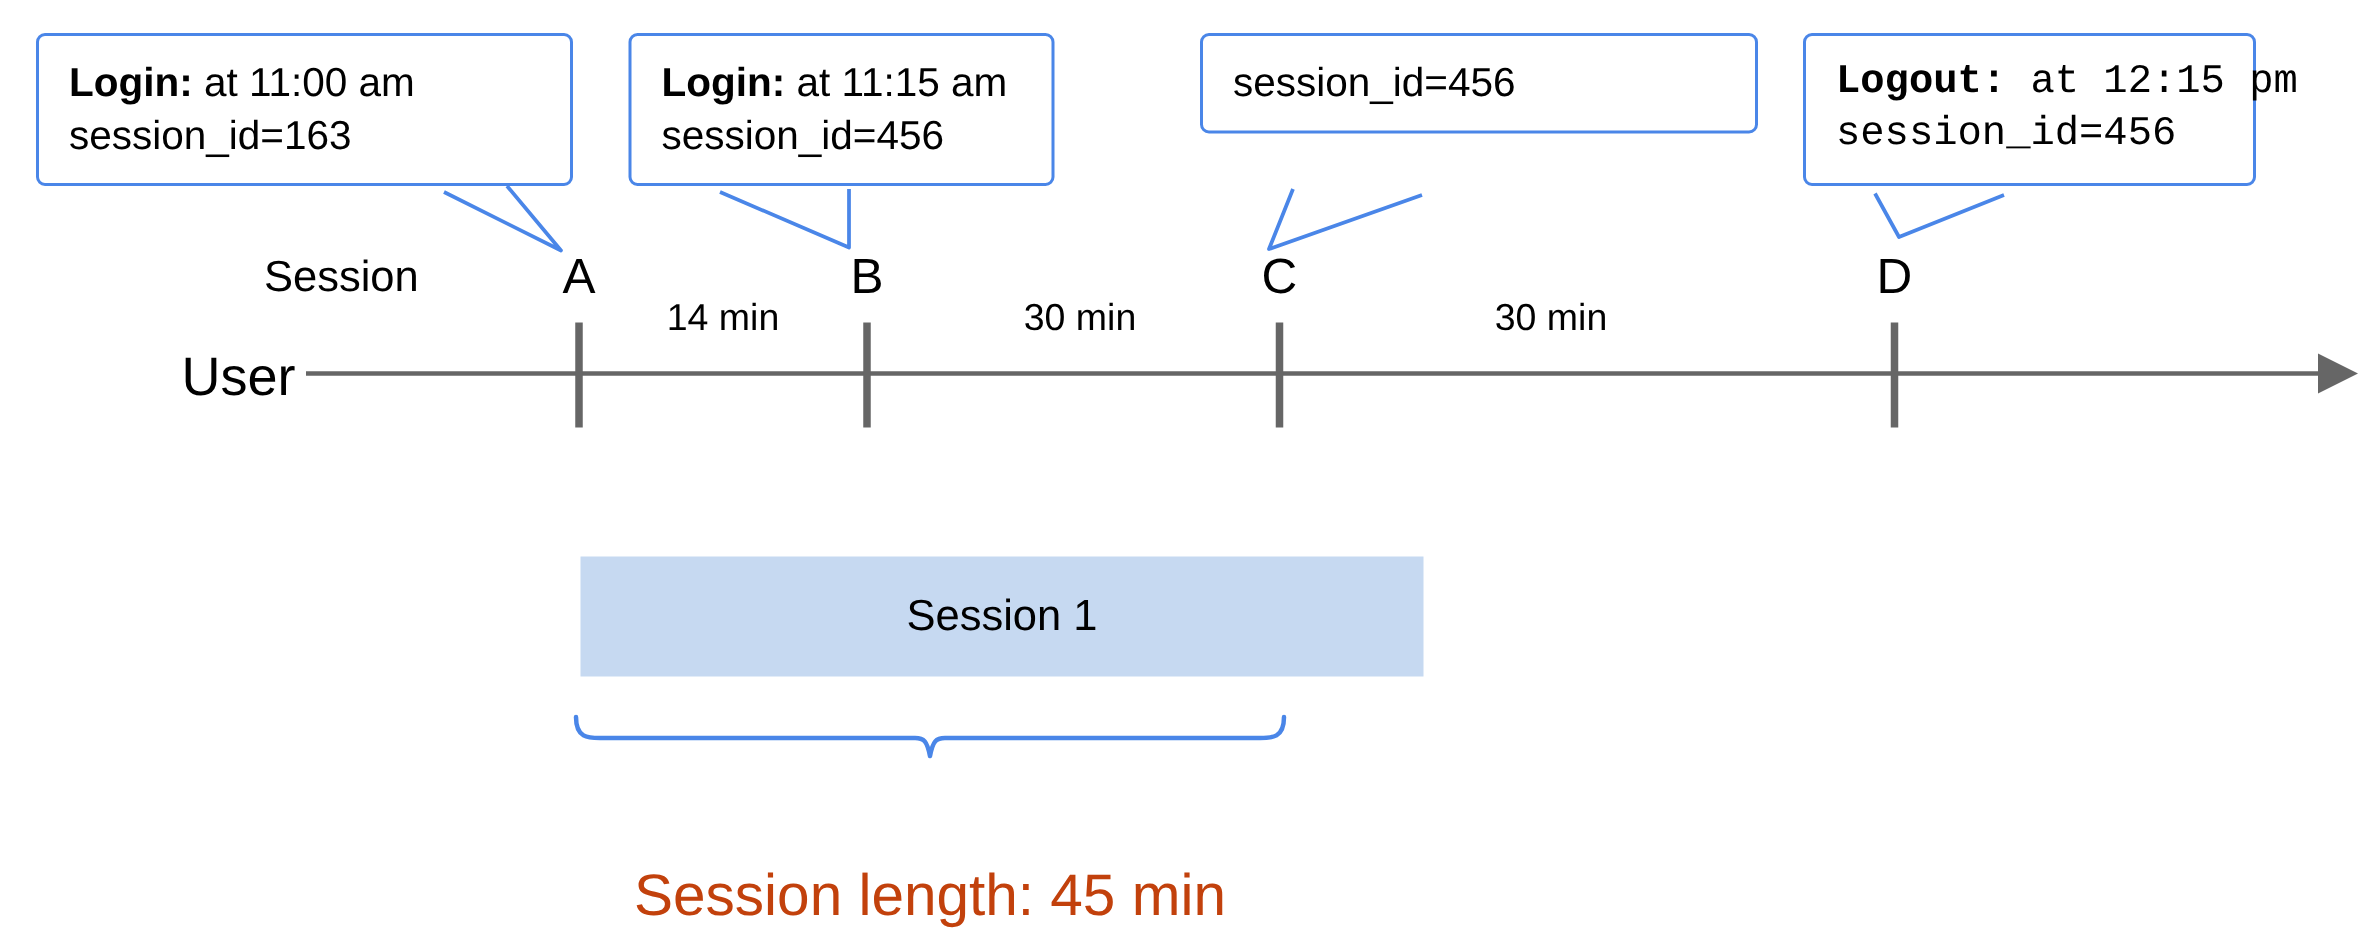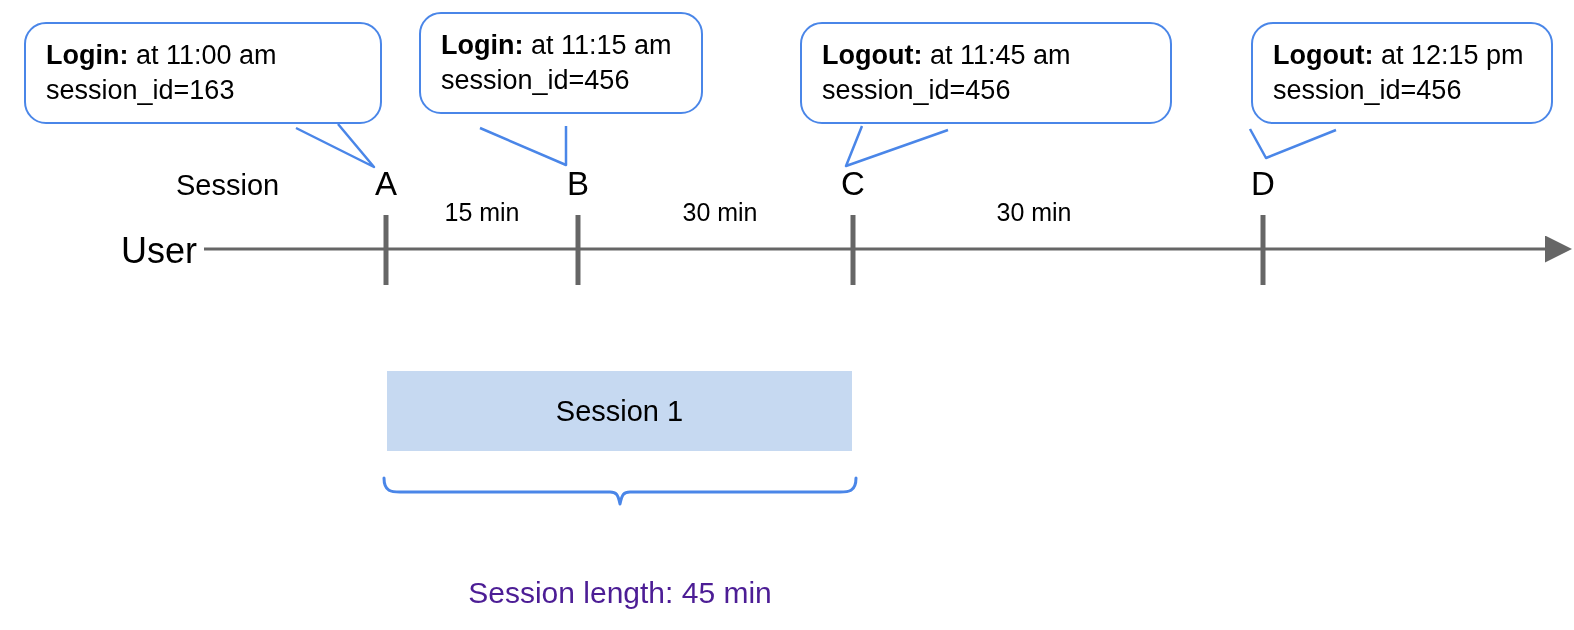--- a/index.html
+++ b/index.html
@@ -25,21 +25,21 @@
     width: 1574px;
     height: 630px;
     pointer-events: none;
   }
 
   
   .callout {
     position: absolute;
     box-sizing: border-box;
     border: 2px solid #4a86e8;
-    border-radius: 22px;
+    border-radius: 6px;
     background: #ffffff;
     padding: 14px 18px 14px 20px;
     font-size: 27px;
     line-height: 1.30;
     color: #000000;
     white-space: nowrap;
   }
   .callout .ln { display: block; }
   .callout .kind { font-weight: bold; }
 
@@ -68,43 +68,43 @@
     line-height: 1;
     text-align: center;
     transform: translateX(-50%);
   }
 
   
   #session-bar {
     position: absolute;
     left: 387px;
     top: 371px;
-    width: 465px;
+    width: 562px;
     height: 80px;
     background: #c6d9f1;
     display: flex;
     align-items: center;
     justify-content: center;
   }
   #session-bar .bar-text {
     font-size: 29px;
     color: #000000;
     line-height: 1;
   }
 
   
   #session-length-caption {
     position: absolute;
     left: 620px;
     top: 578px;
     transform: translateX(-50%);
-    font-size: 30px;
+    font-size: 39px;
     line-height: 1;
     white-space: nowrap;
-    color: #4c1d95;
+    color: #c2410c;
   }
 </style>
 </head>
 <body>
 
 <div id="stage">
 
   <svg id="vector-layer" viewBox="0 0 1574 630">
     <defs>
       <marker id="arrowhead" markerWidth="9" markerHeight="9" refX="1" refY="4.5" orient="auto" markerUnits="strokeWidth">
@@ -134,45 +134,44 @@
              C 622 494, 624 492, 630 492
              L 840 492
              C 848 492, 856 492, 856 478" fill="none" stroke="#4a86e8" stroke-width="3" stroke-linecap="round" stroke-linejoin="round"></path>
   </svg>
 
   <div class="callout" style="left:24px; top:22px; width:358px;">
     <span class="ln"><span class="kind">Login:</span><span> at 11:00 am</span></span>
     <span class="ln">session_id=163</span>
   </div>
 
-  <div class="callout" style="left:419px; top:12px; width:284px;">
+  <div class="callout" style="left:419px; top:22px; width:284px;">
     <span class="ln"><span class="kind">Login:</span><span> at 11:15 am</span></span>
     <span class="ln">session_id=456</span>
   </div>
 
   <div class="callout" style="left:800px; top:22px; width:372px;">
-    <span class="ln"><span class="kind">Logout:</span><span> at 11:45 am</span></span>
     <span class="ln">session_id=456</span>
   </div>
 
-  <div class="callout" style="left:1251px; top:22px; width:302px;">
+  <div class="callout" style="left:1202px; top:22px; width:302px;font-family:Liberation Mono, monospace;">
     <span class="ln"><span class="kind">Logout:</span><span> at 12:15 pm</span></span>
     <span class="ln">session_id=456</span>
   </div>
 
   <div class="lbl row-label-events" style="left:176px; top:171px;">Session</div>
 
   <div class="lbl row-label-user" style="left:92px; top:233px;margin-left:29px;">User</div>
 
   <div class="lbl tick-label" style="left:386px; top:167px;">A</div>
   <div class="lbl tick-label" style="left:578px; top:167px;">B</div>
   <div class="lbl tick-label" style="left:853px; top:167px;">C</div>
   <div class="lbl tick-label" style="left:1263px; top:167px;">D</div>
 
-  <div class="lbl interval-label" style="left:482px; top:200px;">15 min</div>
+  <div class="lbl interval-label" style="left:482px; top:200px;">14 min</div>
   <div class="lbl interval-label" style="left:720px; top:200px;">30 min</div>
   <div class="lbl interval-label" style="left:1034px; top:200px;">30 min</div>
 
   <div id="session-bar">
     <span class="bar-text">Session 1</span>
   </div>
 
   <div id="session-length-caption">Session length: 45 min</div>
 
 </div>

